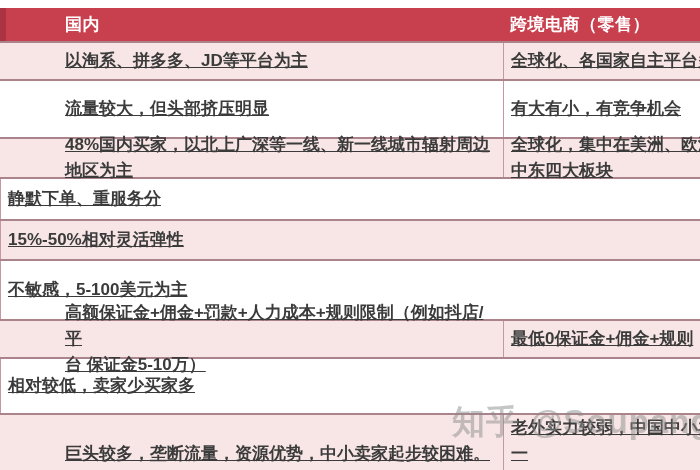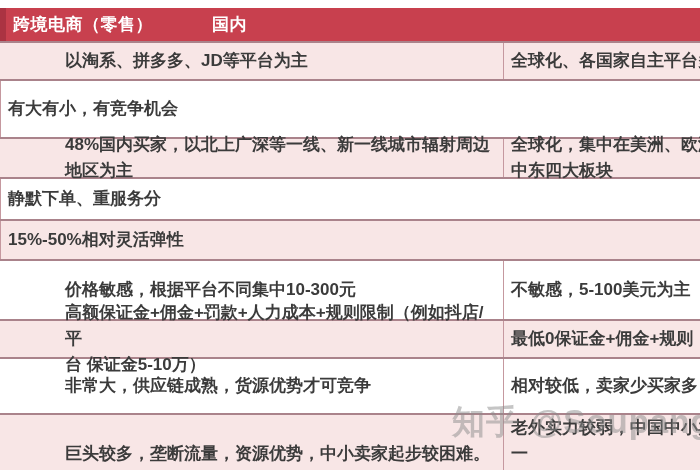--- a/index.html
+++ b/index.html
@@ -55,20 +55,21 @@
   .row.white { background: #ffffff; }
   .cell {
     display: flex;
     align-items: center;
     font-size: 17px;
     font-weight: 600;
     color: #3b3b3b;
     line-height: 26px;
     white-space: pre-line;
     box-sizing: border-box;
+    text-decoration: underline;
   }
   .cell.left {
     width: 503px;
     padding-left: 65px;
     padding-right: 4px;
   }
   .cell.right {
     width: 257px;
     padding-left: 7px;
     border-left: 1px solid #c5989f;
@@ -96,61 +97,60 @@
   }
 </style>
 </head>
 <body>
 
 <div class="viewport">
 
   <div class="cmp-table">
 
     <div class="thead">
+      <div class="th left">国内</div>
       <div class="th right">跨境电商（零售）</div>
-      <div class="th left">国内</div>
     </div>
 
     <div class="row pink">
       <div class="cell left">以淘系、拼多多、JD等平台为主</div>
       <div class="cell right">全球化、各国家自主平台多</div>
     </div>
 
     <div class="row white">
+      <div class="cell left">流量较大，但头部挤压明显</div>
       <div class="cell right">有大有小，有竞争机会</div>
     </div>
 
     <div class="row pink">
       <div class="cell left">48%国内买家，以北上广深等一线、新一线城市辐射周边
 地区为主</div>
       <div class="cell right">全球化，集中在美洲、欧洲、
 中东四大板块</div>
     </div>
 
     <div class="row white">
       <div class="cell right">静默下单、重服务分</div>
     </div>
 
     <div class="row pink">
       <div class="cell right">15%-50%相对灵活弹性</div>
     </div>
 
     <div class="row white">
-      <div class="cell left">价格敏感，根据平台不同集中10-300元</div>
       <div class="cell right">不敏感，5-100美元为主</div>
     </div>
 
     <div class="row pink">
       <div class="cell left">高额保证金+佣金+罚款+人力成本+规则限制（例如抖店/平
 台 保证金5-10万）</div>
       <div class="cell right">最低0保证金+佣金+规则</div>
     </div>
 
     <div class="row white">
-      <div class="cell left">非常大，供应链成熟，货源优势才可竞争</div>
       <div class="cell right">相对较低，卖家少买家多</div>
     </div>
 
     <div class="row pink">
       <div class="cell left">巨头较多，垄断流量，资源优势，中小卖家起步较困难。</div>
       <div class="cell right">老外实力较弱，中国中小卖家同一
 起跑线竞争</div>
     </div>
 
   </div>

